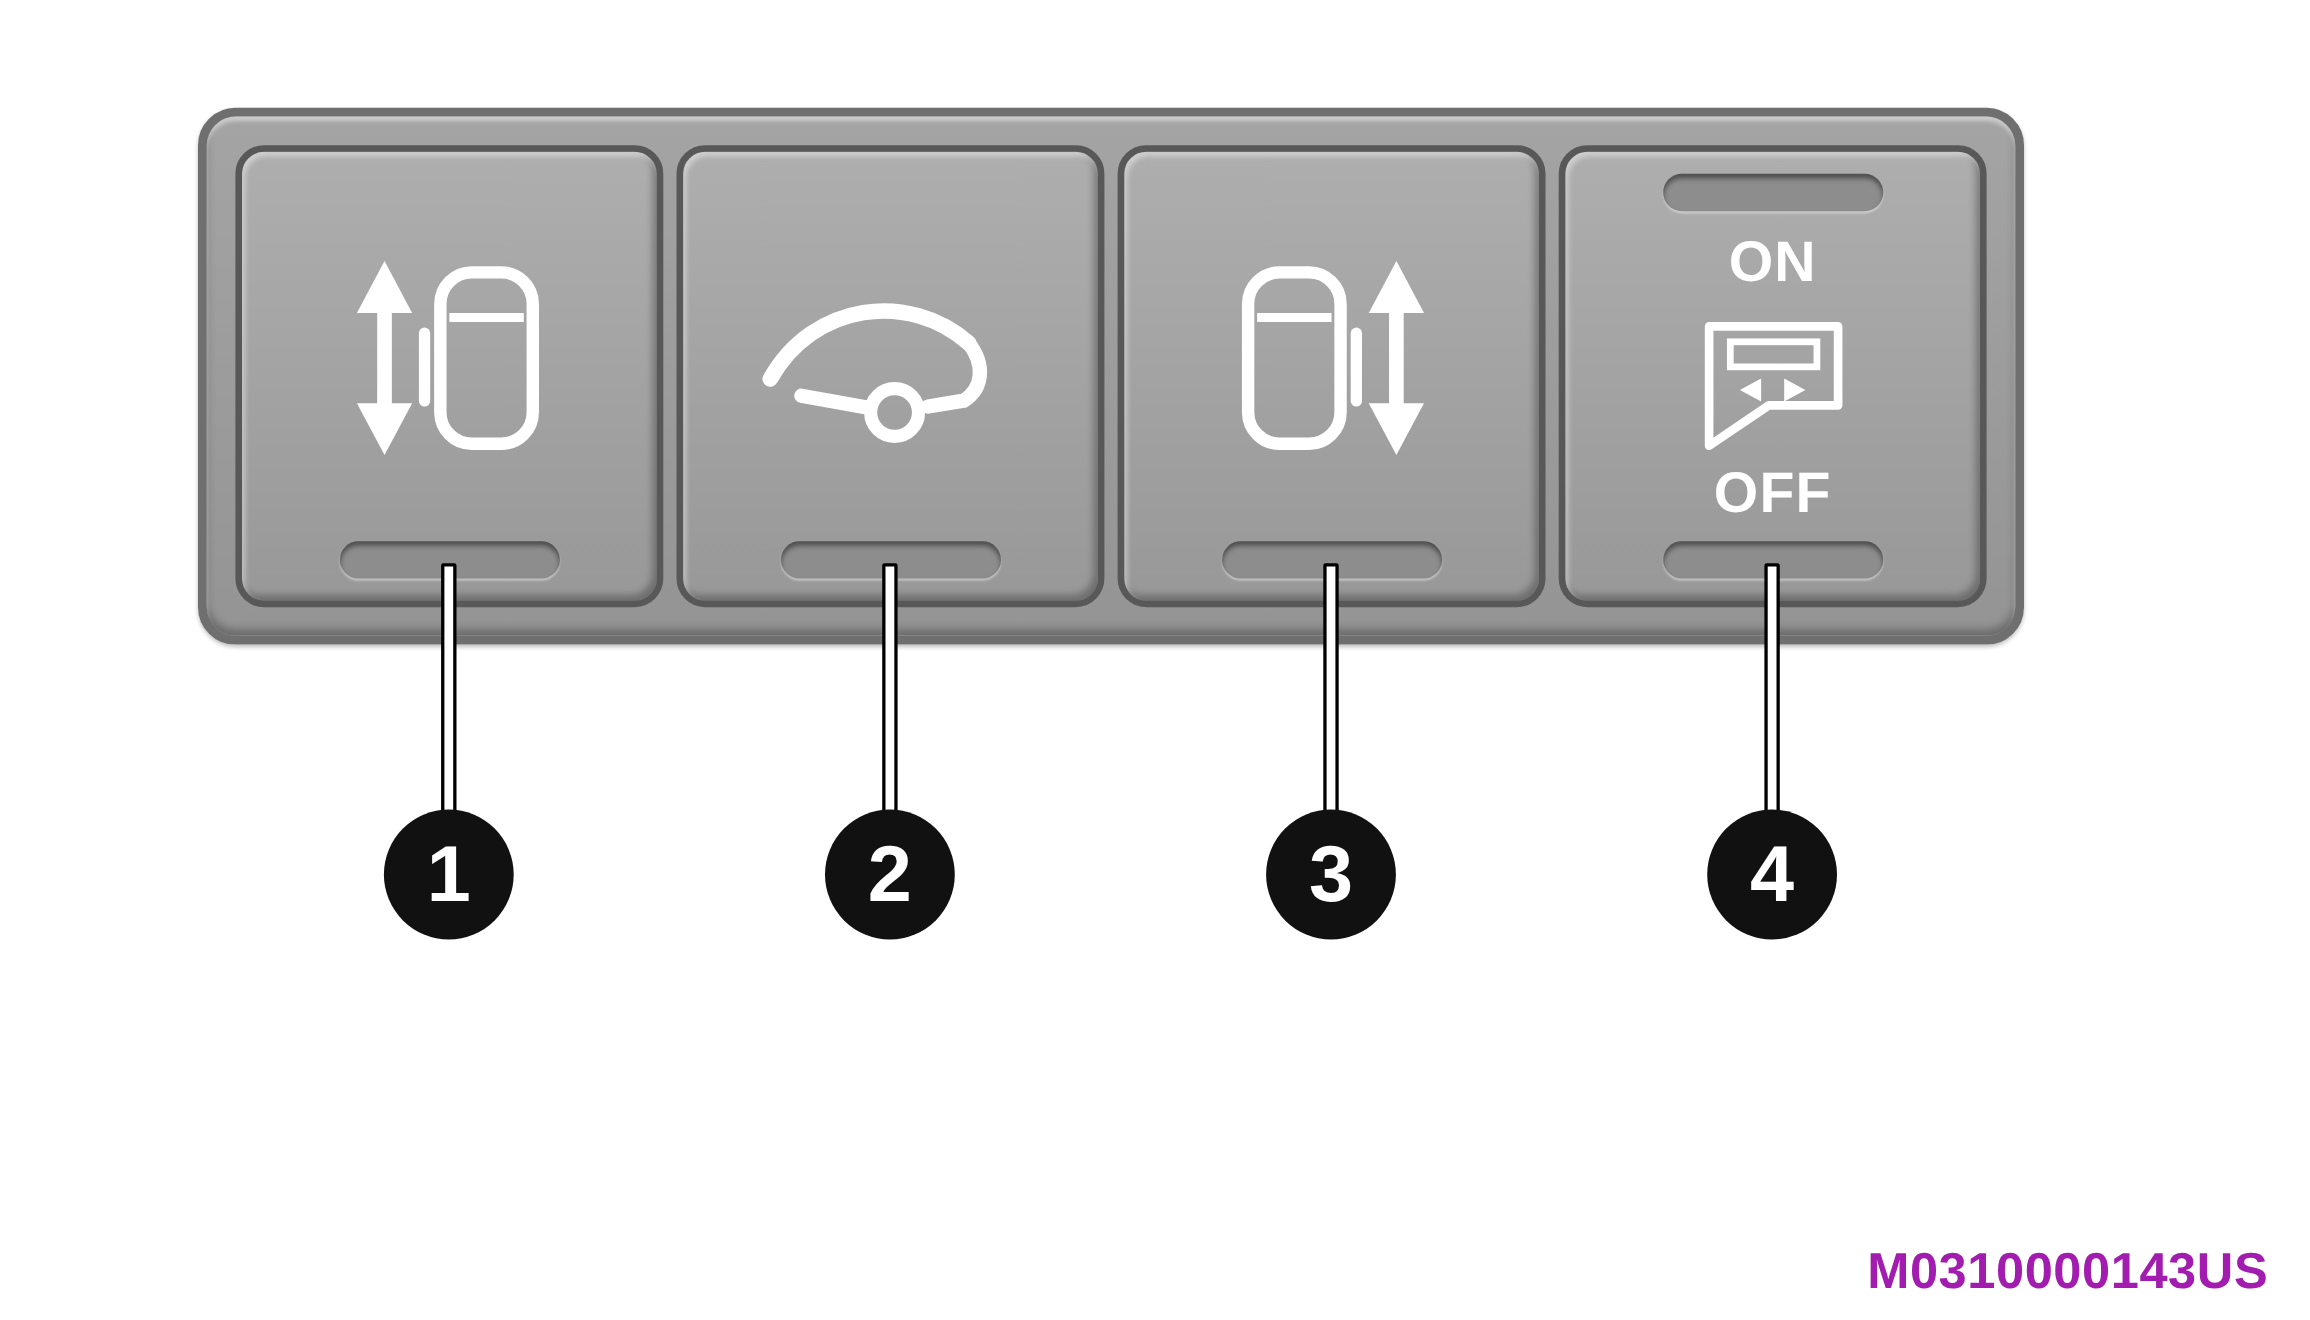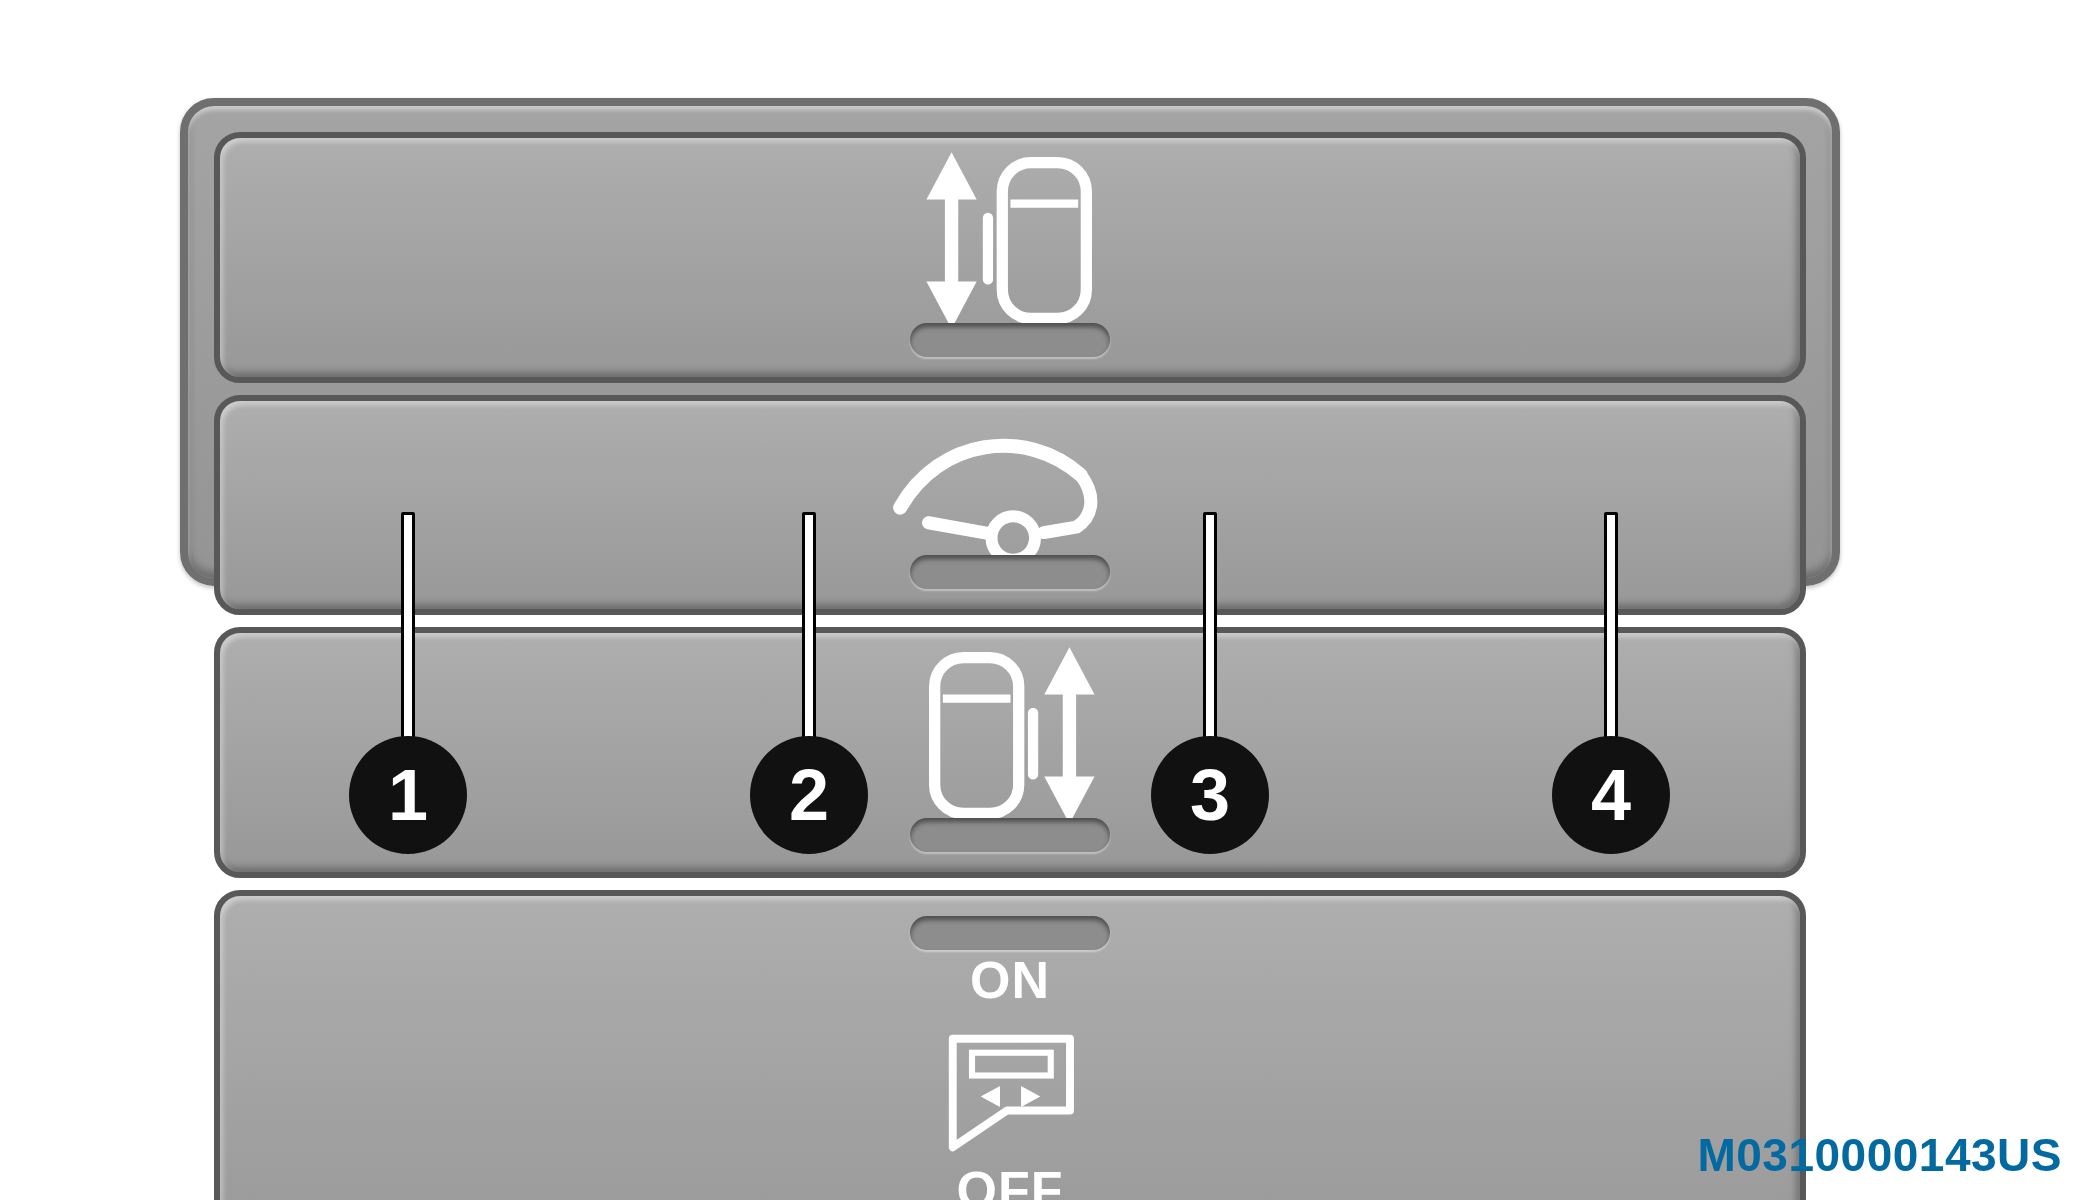--- a/index.html
+++ b/index.html
@@ -26,21 +26,20 @@
     box-sizing: border-box;
     background: linear-gradient(#a4a4a4, #949494);
     border: 8px solid #6f6f6f;
     border-radius: 34px;
     box-shadow: inset 0 4px 4px rgba(255,255,255,0.45),
                 inset 0 -6px 8px rgba(0,0,0,0.28),
                 0 2px 4px rgba(0,0,0,0.25);
     display: flex;
     gap: 12px;
     padding: 26px;
-    flex-direction: column;
   }
 
   
   .btn {
     position: relative;
     flex: 1;
     box-sizing: border-box;
     background: linear-gradient(#aeaeae, #989898);
     border: 6px solid #585858;
     border-radius: 26px;
@@ -110,21 +109,21 @@
     font-weight: 700;
   }
 
   
   .figure-code {
     position: absolute;
     right: 38px;
     bottom: 18px;
     font-size: 46px;
     font-weight: 700;
-    color: #0369a1;
+    color: #a21caf;
     letter-spacing: 0.5px;
   }
 
   svg { display: block; }
 </style>
 </head>
 <body>
 
 <div class="stage">
 

